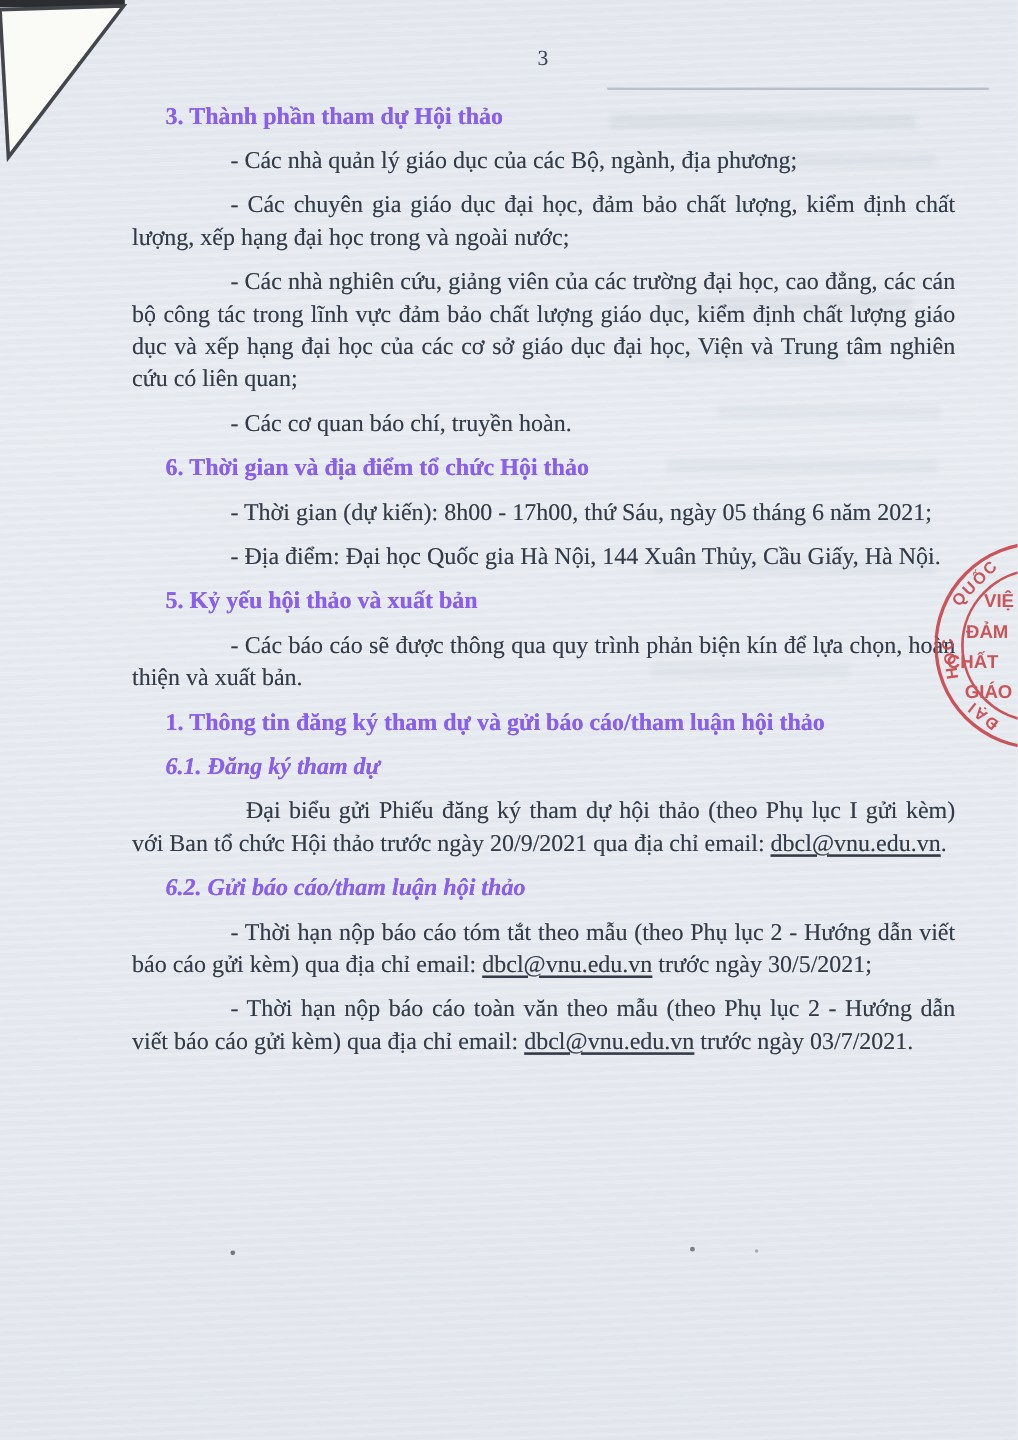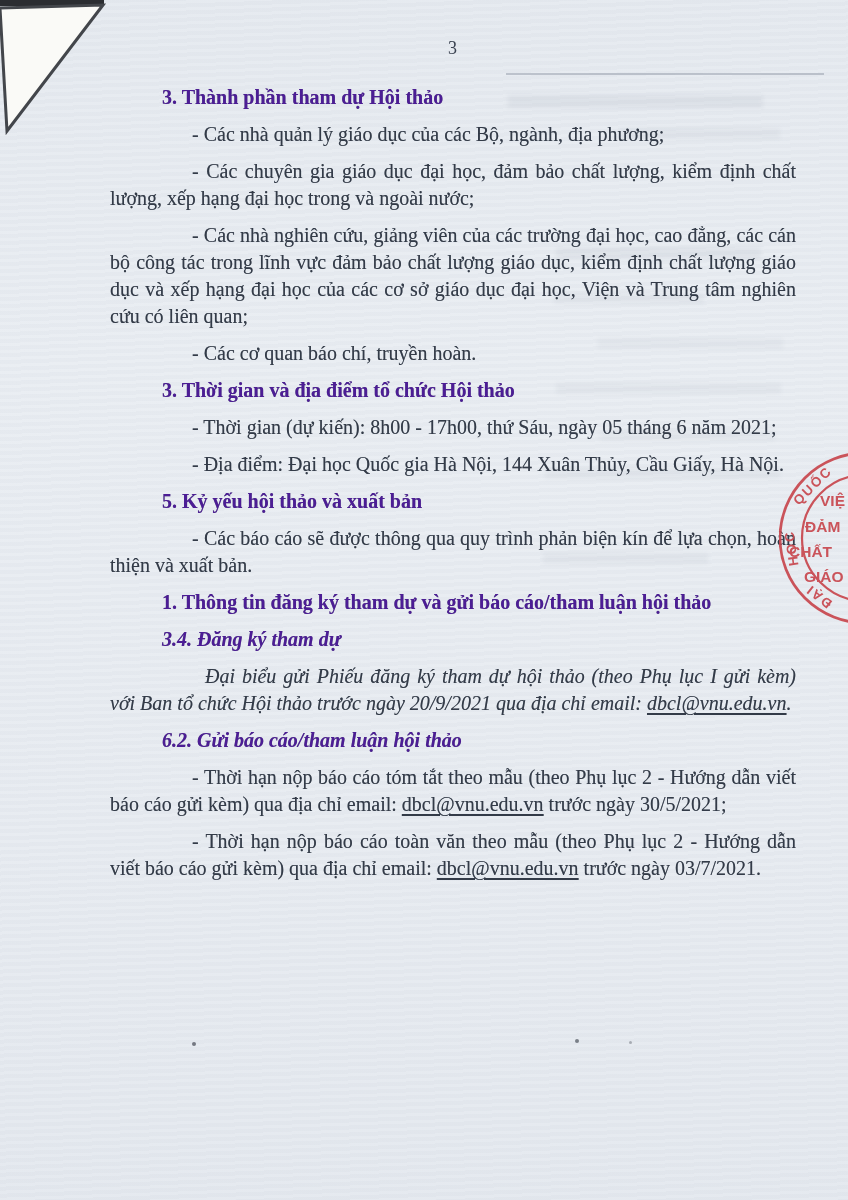--- a/index.html
+++ b/index.html
@@ -17,29 +17,29 @@
   .pageno{
     position:absolute;top:38px;left:110px;width:686px;
     text-align:center;font-size:18px;color:#3a4250;letter-spacing:1px;
   }
   .doc{
     position:absolute;top:84px;left:110px;width:686px;
     font-size:20px;color:#333b48;line-height:27px;
   }
   .blk{margin:0 0 10px 0;}
   .heading,.subheading{
-    font-weight:bold;margin-left:52px;color:#4c1d95;
+    font-weight:bold;margin-left:28px;color:#8b5cf6;
     text-shadow:0 0 .5px rgba(46,54,66,.55);
   }
   .subheading{font-style:italic;}
   .para{
     text-align:justify;text-indent:82px;
     text-shadow:0 0 .5px rgba(51,59,72,.45);
   }
-  .para.wide{text-indent:95px;font-style:italic;}
+  .para.wide{text-indent:95px;}
   .link{text-decoration:underline;text-underline-offset:3px;}
   
   .corner-fold{position:absolute;top:0;left:0;}
   
   .stamp{position:absolute;top:449px;left:779px;opacity:.92;}
   .stamp text{font-family:"Liberation Sans","DejaVu Sans",sans-serif;font-weight:bold;}
   
   .smudge{position:absolute;background:#6b7486;filter:blur(2px);pointer-events:none;}
   .rule-ghost{position:absolute;background:#9aa1ae;filter:blur(.6px);pointer-events:none;}
   .speck{position:absolute;border-radius:50%;background:#4d525c;pointer-events:none;}
@@ -66,27 +66,27 @@
 <div class="speck" style="left:629px;top:1041px;width:3px;height:3px;opacity:.4;"></div>
 
 <div class="pageno">3</div>
 
 <div class="doc">
     <div class="blk heading"><span>3. Thành phần tham dự Hội thảo</span></div>
     <div class="blk para"><span>- Các nhà quản lý giáo dục của các Bộ, ngành, địa phương;</span></div>
     <div class="blk para"><span>- Các chuyên gia giáo dục đại học, đảm bảo chất lượng, kiểm định chất lượng, xếp hạng đại học trong và ngoài nước;</span></div>
     <div class="blk para"><span>- Các nhà nghiên cứu, giảng viên của các trường đại học, cao đẳng, các cán bộ công tác trong lĩnh vực đảm bảo chất lượng giáo dục, kiểm định chất lượng giáo dục và xếp hạng đại học của các cơ sở giáo dục đại học, Viện và Trung tâm nghiên cứu có liên quan;</span></div>
     <div class="blk para"><span>- Các cơ quan báo chí, truyền hoàn.</span></div>
-    <div class="blk heading"><span>3. Thời gian và địa điểm tổ chức Hội thảo</span></div>
+    <div class="blk heading"><span>6. Thời gian và địa điểm tổ chức Hội thảo</span></div>
     <div class="blk para"><span>- Thời gian (dự kiến): 8h00 - 17h00, thứ Sáu, ngày 05 tháng 6 năm 2021;</span></div>
     <div class="blk para"><span>- Địa điểm: Đại học Quốc gia Hà Nội, 144 Xuân Thủy, Cầu Giấy, Hà Nội.</span></div>
     <div class="blk heading"><span>5. Kỷ yếu hội thảo và xuất bản</span></div>
     <div class="blk para"><span>- Các báo cáo sẽ được thông qua quy trình phản biện kín để lựa chọn, hoàn thiện và xuất bản.</span></div>
     <div class="blk heading"><span>1. Thông tin đăng ký tham dự và gửi báo cáo/tham luận hội thảo</span></div>
-    <div class="blk subheading"><span>3.4. Đăng ký tham dự</span></div>
+    <div class="blk subheading"><span>6.1. Đăng ký tham dự</span></div>
     <div class="blk para wide"><span>Đại biểu gửi Phiếu đăng ký tham dự hội thảo (theo Phụ lục I gửi kèm) với Ban tổ chức Hội thảo trước ngày 20/9/2021 qua địa chỉ email: </span><span class="link">dbcl@vnu.edu.vn</span><span>.</span></div>
     <div class="blk subheading"><span>6.2. Gửi báo cáo/tham luận hội thảo</span></div>
     <div class="blk para"><span>- Thời hạn nộp báo cáo tóm tắt theo mẫu (theo Phụ lục 2 - Hướng dẫn viết báo cáo gửi kèm) qua địa chỉ email: </span><span class="link">dbcl@vnu.edu.vn</span><span> trước ngày 30/5/2021;</span></div>
     <div class="blk para"><span>- Thời hạn nộp báo cáo toàn văn theo mẫu (theo Phụ lục 2 - Hướng dẫn viết báo cáo gửi kèm) qua địa chỉ email: </span><span class="link">dbcl@vnu.edu.vn</span><span> trước ngày 03/7/2021.</span></div>
   </div>
 
 <svg class="corner-fold" width="130" height="150" viewBox="0 0 130 150">
   <rect x="0" y="0" width="104" height="6" fill="#2b2d31"></rect>
   <polygon points="0,8 103,5 7,131" fill="#fafaf7" stroke="#43464b" stroke-width="3"></polygon>
 </svg>

